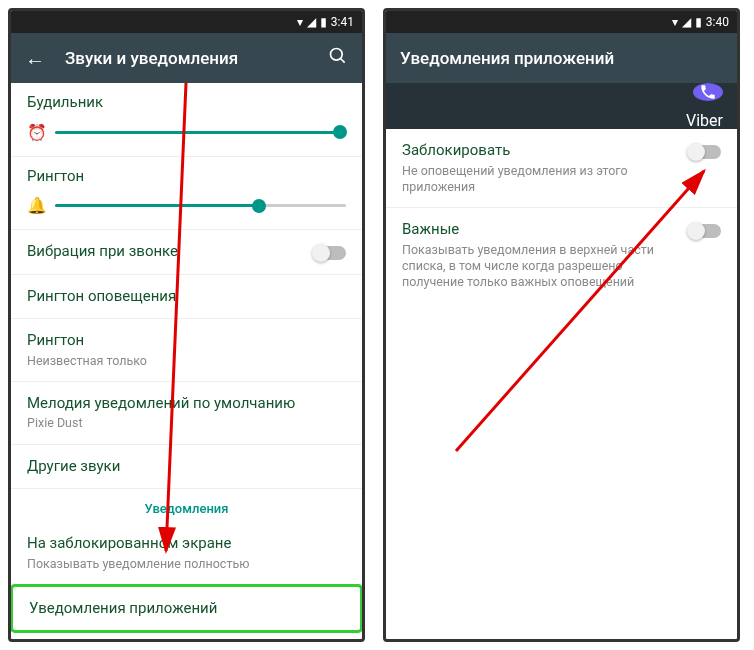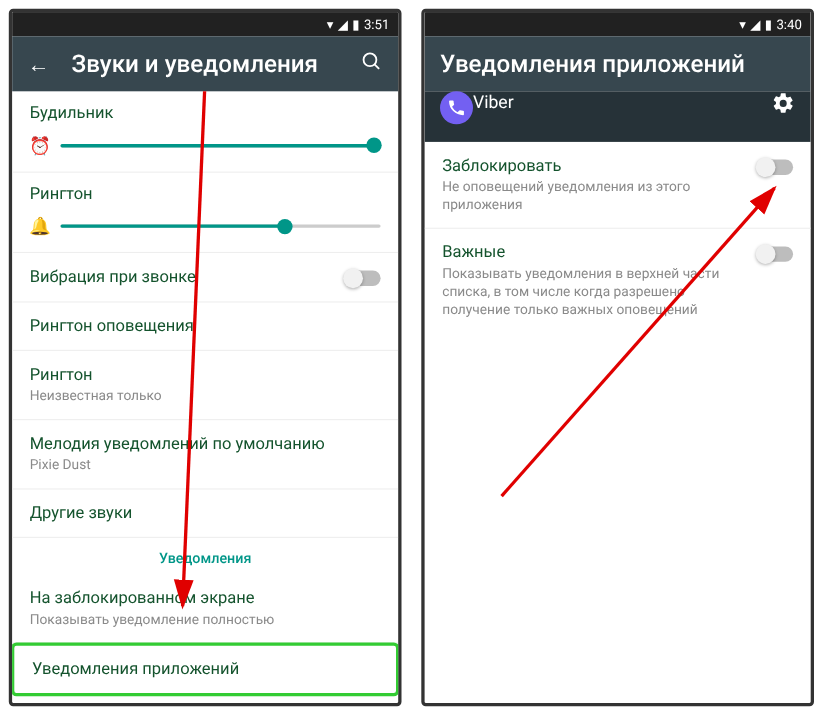--- a/index.html
+++ b/index.html
@@ -34,31 +34,32 @@
       background: #37474F;
       color: #fff;
       height: 50px;
       display: flex;
       align-items: center;
       padding: 0 14px;
       gap: 20px;
     }
     .app-bar-title {
       flex: 1;
-      font-size: 22px;
+      font-size: 17px;
       font-weight: 500;
     }
     .app-bar-sub {
       background: #263238;
       color: #fff;
       height: 46px;
       display: flex;
-      align-items: flex-start;
+      align-items: flex-end;
       padding: 0 14px;
-      gap: 0;
+      gap: 10px;
+      flex-direction: column;
     }
     .viber-icon {
       width: 30px;
       height: 30px;
       border-radius: 50%;
       background: #7360F2;
       display: flex;
       align-items: center;
       justify-content: center;
       color: #fff;
@@ -168,21 +169,21 @@
     }
   </style>
 </head>
 <body>
 
 <div class="phone">
   <div class="status-bar">
     <span>▾</span>
     <span>◢</span>
     <span>▮</span>
-    <span>3:51</span>
+    <span>3:41</span>
   </div>
   <div class="app-bar">
     <span style="font-size:20px">←</span>
     <span class="app-bar-title">Звуки и уведомления</span>
     <span>
       <svg width="20" height="20" viewBox="0 0 24 24" fill="none" stroke="#fff" stroke-width="2">
           <circle cx="10" cy="10" r="7"></circle>
           <line x1="20" y1="20" x2="15" y2="15"></line>
         </svg>
     </span>

